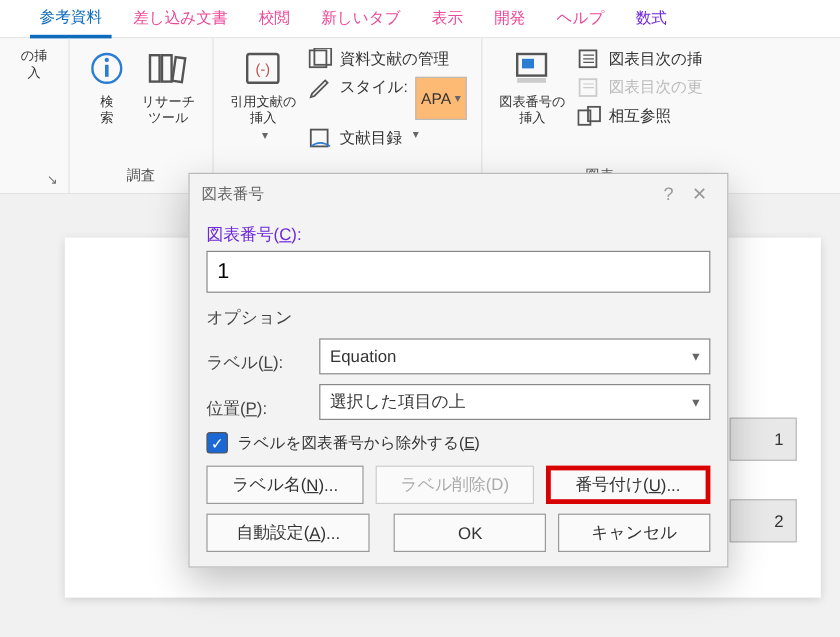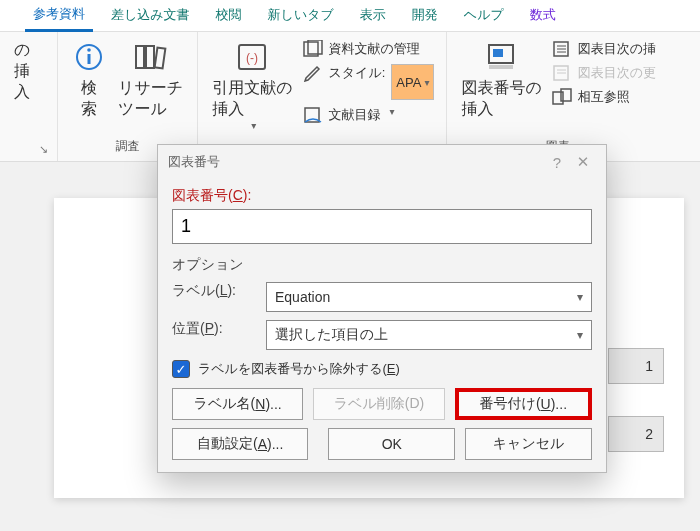--- a/index.html
+++ b/index.html
@@ -19,21 +19,21 @@
     align-items: center;
     height: 32px;
     padding-left: 25px;
     gap: 10px;
     border-bottom: 1px solid #e0e0e0;
     background: #fff;
   }
   .ribbon-tabs .tab {
     padding: 5px 8px 6px;
     cursor: pointer;
-    color: #0f766e;
+    color: #ec4899;
     position: relative;
   }
   .ribbon-tabs .tab.active {
     color: #0f6cbd;
     border-bottom: 3px solid #0f6cbd;
   }
   .ribbon-tabs .tab.blue { color: #6d28d9; text-align: right; }
   
   .ribbon {
     display: flex;
@@ -45,21 +45,21 @@
     display: flex;
     flex-direction: column;
     border-right: 1px solid #e3e3e3;
     padding: 4px 8px 2px;
     position: relative;
   }
   .group-body { display:flex; align-items:flex-start; flex:1 }
   .group-label { text-align:center; font-size:12px; color:#555; padding:2px 0 4px; white-space:nowrap }
   .big-btn { display:flex; flex-direction:column; align-items:center; justify-content:flex-start; padding:4px 6px 0; cursor:pointer; }
   .big-btn .ic { width:34px; height:34px; display:flex; align-items:center; justify-content:center; margin-bottom:4px }
-  .big-btn .lbl { line-height:1.3; font-size:16px }
+  .big-btn .lbl { text-align:center; line-height:1.3; font-size:11px }
   .col { display:flex; flex-direction:column; gap:6px; padding:4px 4px 0 4px }
   .row-btn { display:flex; gap:6px; font-size:13px; cursor:pointer; white-space:nowrap }
   .row-btn .ic { width:20px; height:18px; display:flex; align-items:center; justify-content:center }
   .style-select { border:1px solid #bbb; padding:2px 4px; font-size:13px; background:#fdba74; height:36px; display:inline-flex; align-items:center; }
   .chev { margin-left:3px; font-size:10px; color:#666 }
   .launcher { position:absolute; bottom:4px; right:4px; width:14px; height:14px; font-size:11px; color:#777; }
   
   .docarea { position:relative; background:#f1f1f1; height: calc(531px - 30px - 130px); }
   .page { position:absolute; left:54px; top:36px; width:630px; height:300px; background:#fff; box-shadow: 0 2px 8px rgba(0,0,0,.15); }
   .cell { position:absolute; right:20px; width:56px; height:36px; border:1px solid #b9b9b9; background:#e8e8e8; display:flex; align-items:center; justify-content:flex-end; padding-right:10px; font-size:14px; color:#333 }
@@ -72,24 +72,24 @@
     top:144px;
     width:450px;
     background:#f3f3f3;
     border:1px solid #b9b9b9;
     box-shadow: 0 12px 30px rgba(0,0,0,.25);
   }
   .dlg-title { display:flex; align-items:center; padding:8px 10px; font-size:13px; color:#666 }
   .dlg-title .spacer { flex:1 }
   .dlg-title .winbtn { width:26px; text-align:center; color:#999; cursor:pointer; font-size:15px }
   .dlg-body { padding:4px 14px 12px }
-  .fld-label { font-size:14px; color:#b91c1c; margin:4px 0 4px }
+  .fld-label { font-size:14px; color:#6d28d9; margin:4px 0 4px }
   .text-input { width:100%; border:1px solid #888; padding:6px 8px; font-size:18px; background:#fff }
   .section { font-size:14px; color:#444; margin:12px 0 8px }
-  .form-row { display:flex; align-items:flex-start; gap:12px; margin:8px 0 }
+  .form-row { display:flex; align-items:flex-end; gap:12px; margin:8px 0 }
   .form-row .lab { width:82px; font-size:14px; color:#444 }
   .combo { flex:1; border:1px solid #888; background:#fff; height:30px; display:flex; align-items:center; padding:0 8px; justify-content:space-between; font-size:14px ; cursor:pointer }
   .combo .drop { color:#666; font-size:12px }
   .chk-row { display:flex; align-items:center; gap:8px; margin:10px 0 10px }
   .chk { width:18px; height:18px; border:1px solid #555; background:#1b68d4; display:flex; align-items:center; justify-content:center; color:#fff; font-size:13px; border-radius:3px }
   .btn-row { display:flex; gap:10px; margin:6px 0 }
   .btn { border:1px solid #999; background:#fafafa; height:32px; display:flex; align-items:center; justify-content:center; font-size:14px; cursor:pointer; padding:0 12px; white-space:nowrap }
   .btn.disabled { color:#aaa; border-color:#ccc; cursor:default }
   .btn.flex1 { flex:1 }
   .highlight { border:4px solid #d90000; }

